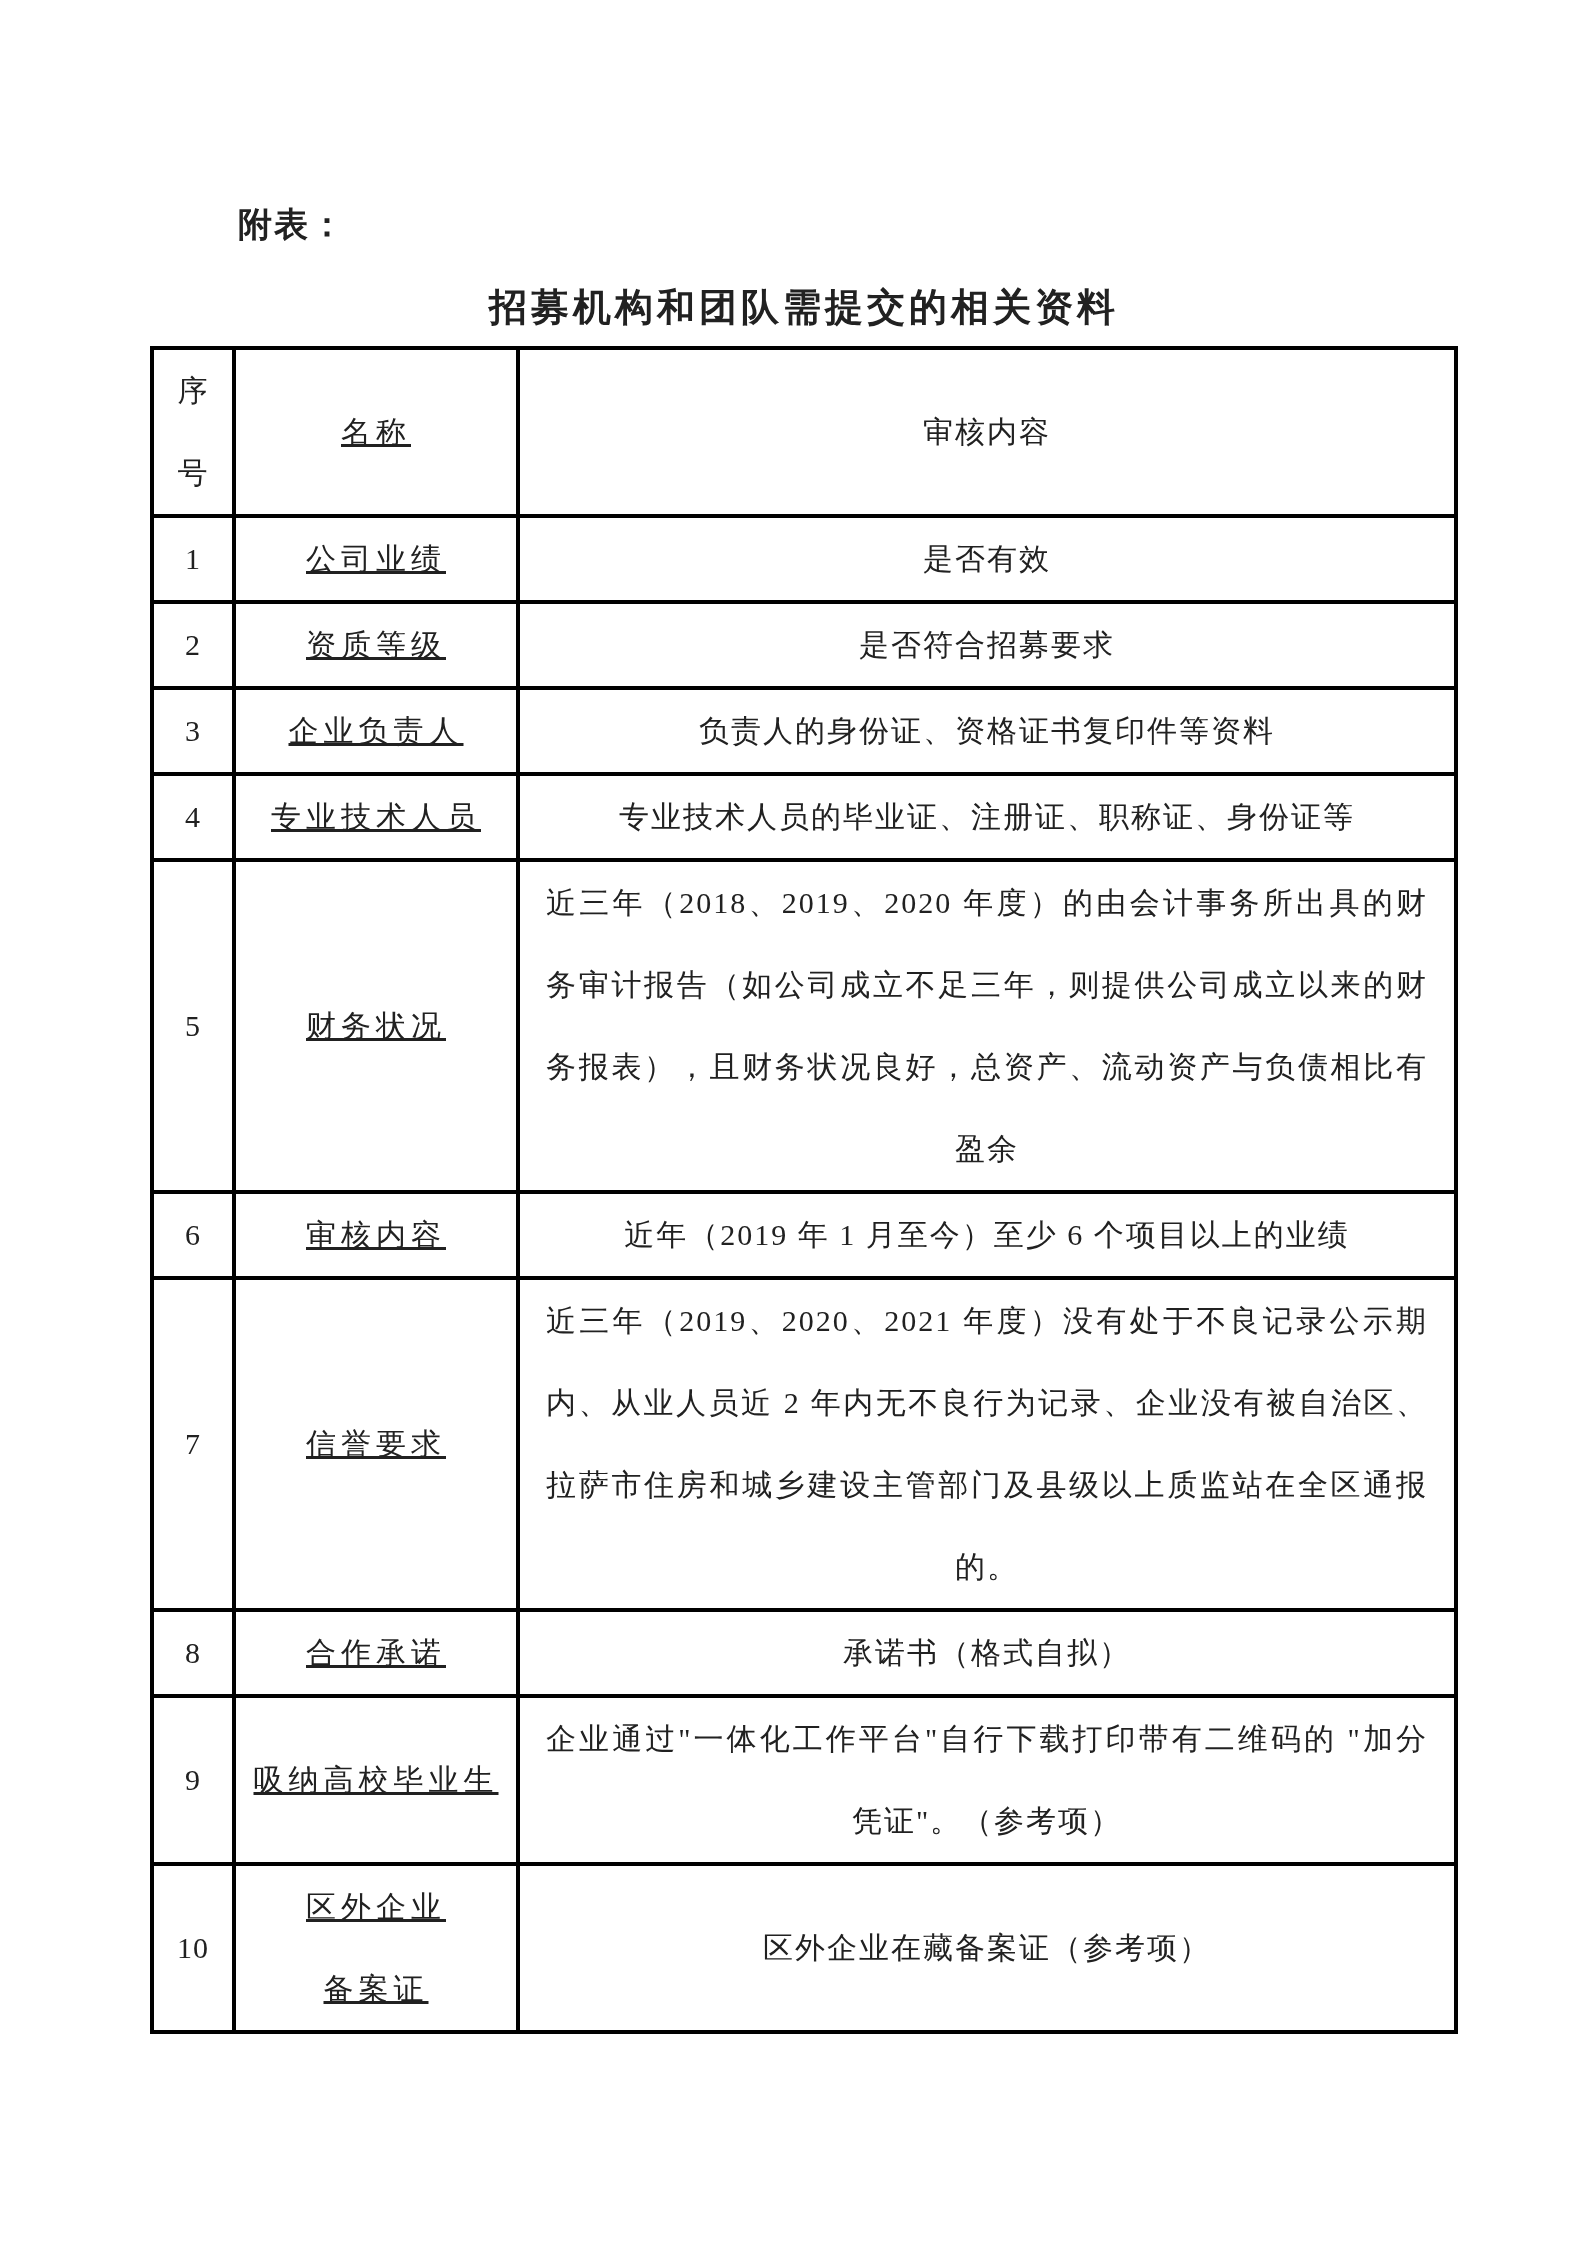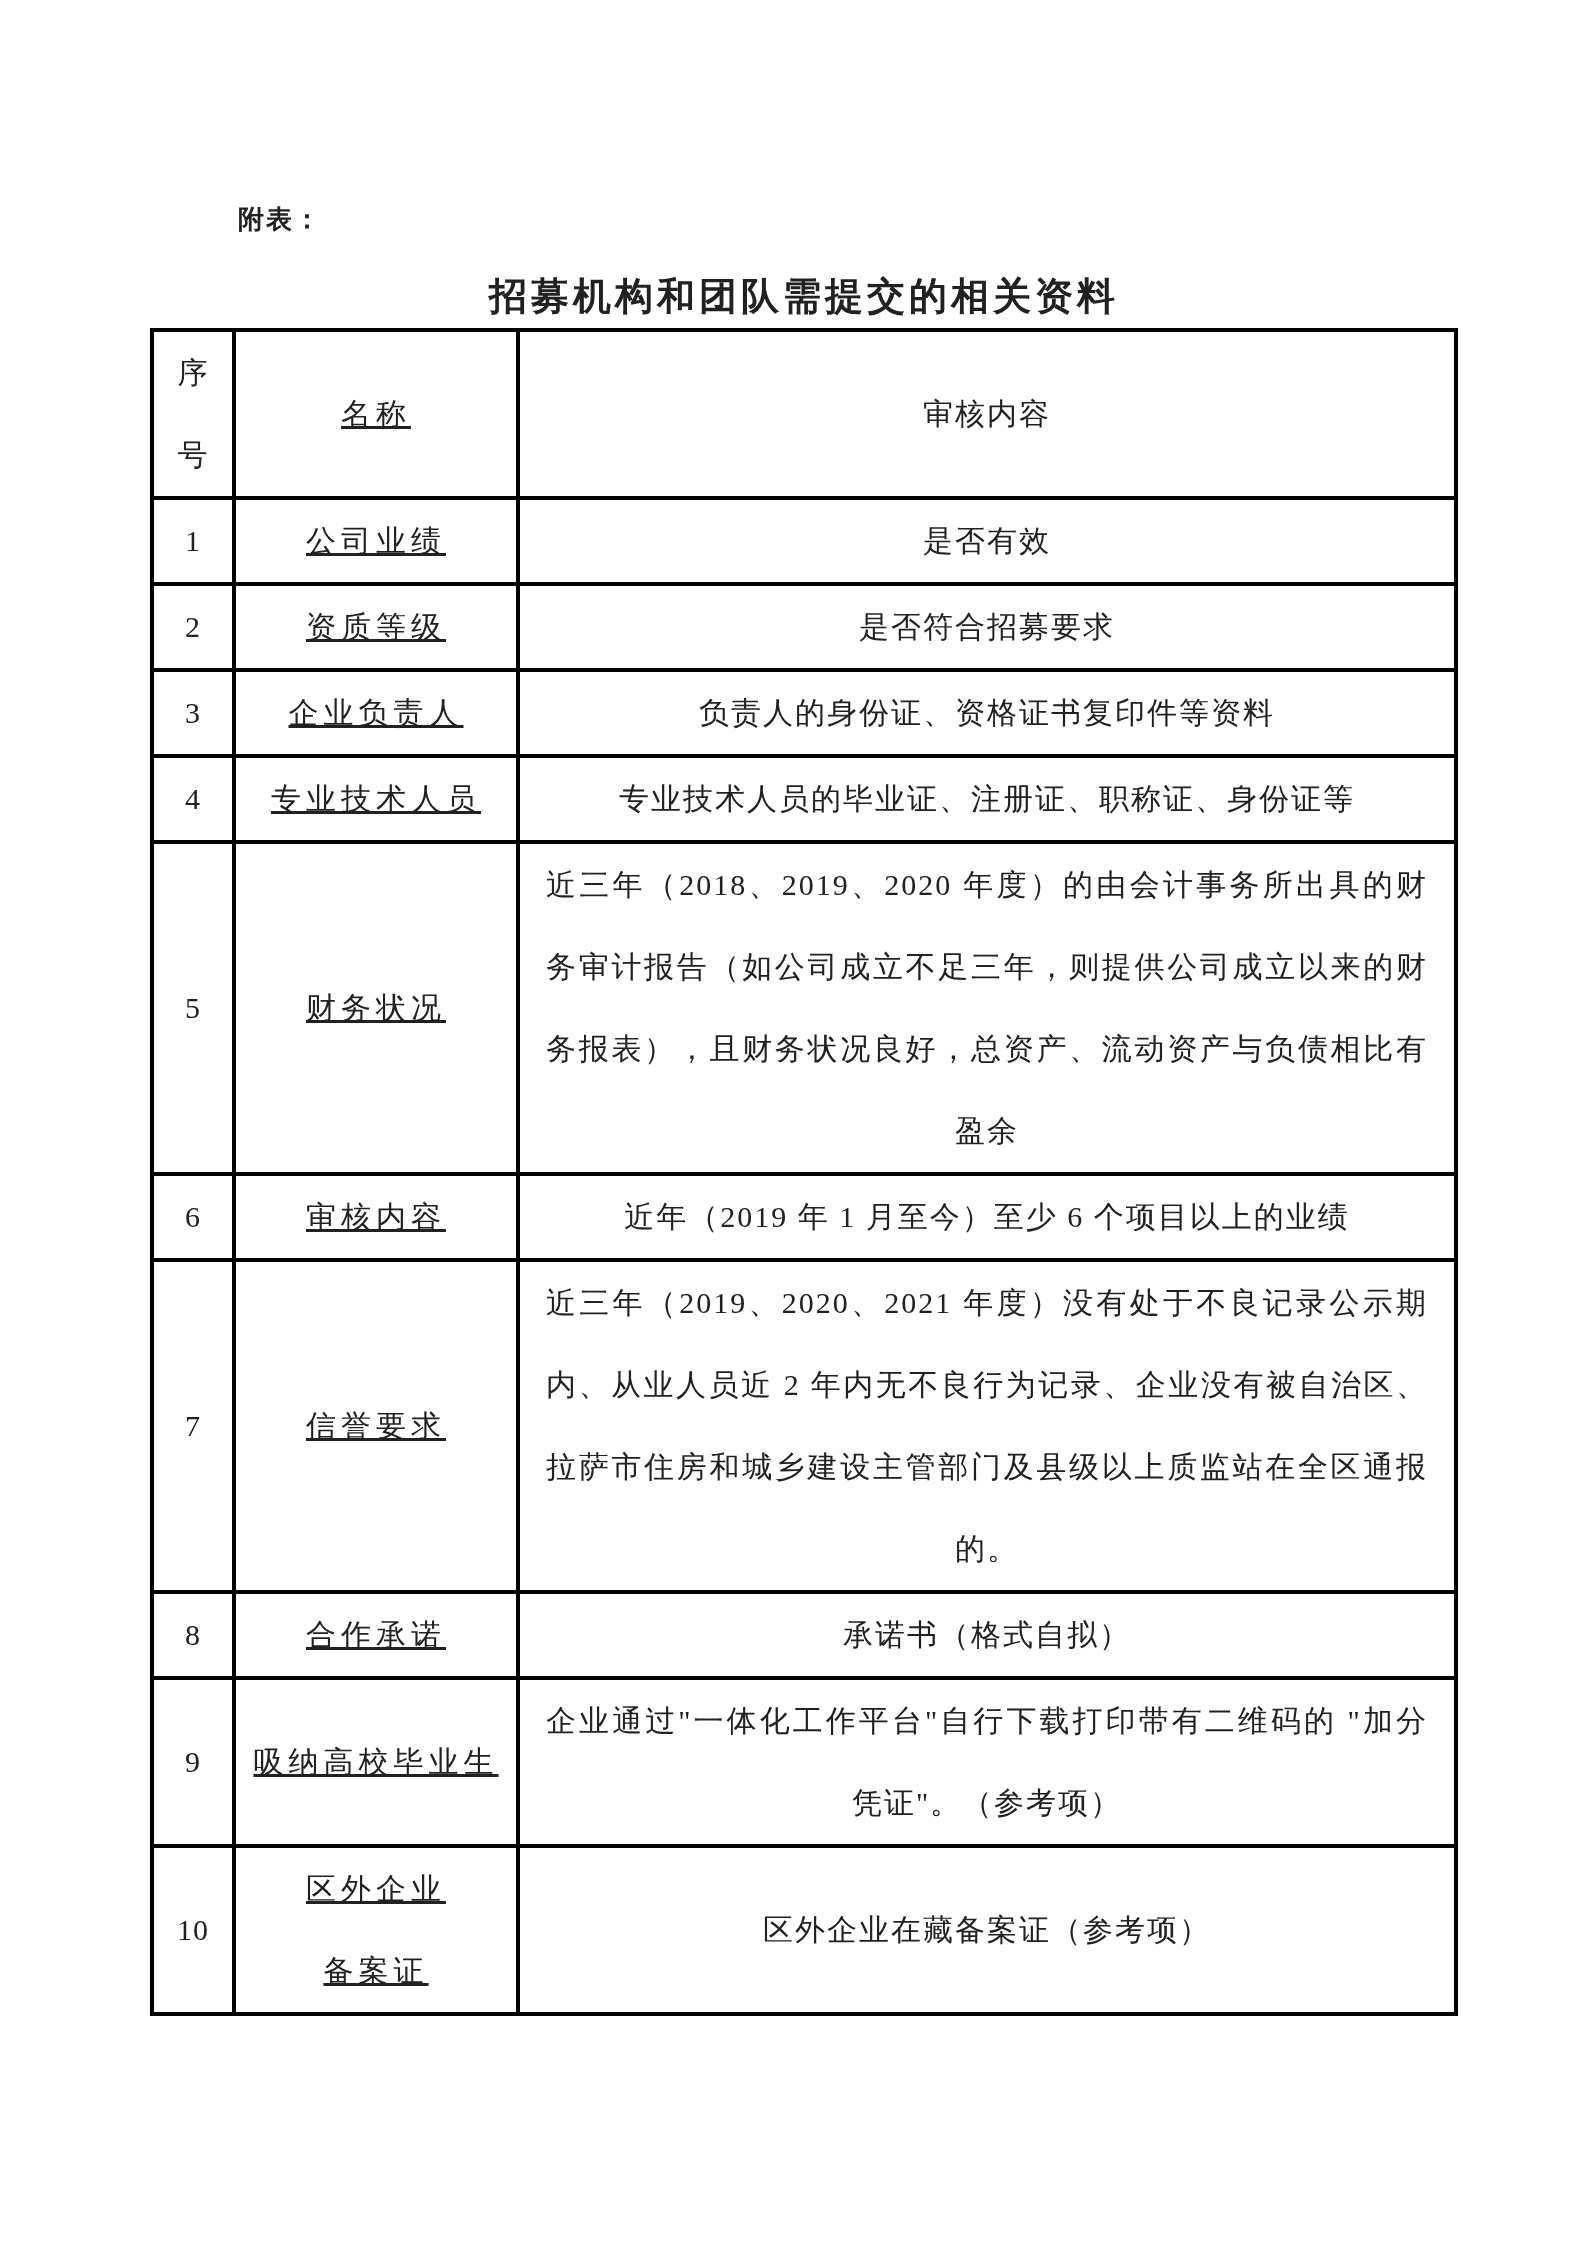--- a/index.html
+++ b/index.html
@@ -13,27 +13,27 @@
     font-family: "Liberation Serif", "DejaVu Serif", serif;
     color: #212121;
     position: relative;
     overflow: hidden;
   }
   .page {
     padding-top: 202px;
   }
   .annex {
     margin-left: 238px;
-    font-size: 26px;
+    font-size: 34px;
     font-weight: 700;
     letter-spacing: 2px;
   }
   .doc-title {
     width: 1308px;
-    margin: 34px 0 6px 150px;
+    margin: 34px 0 13px 150px;
     text-align: center;
     font-size: 38px;
     font-weight: 700;
     letter-spacing: 4px;
   }
   table.doc-table {
     border-collapse: collapse;
     table-layout: fixed;
     width: 1308px;
     margin-left: 150px;

